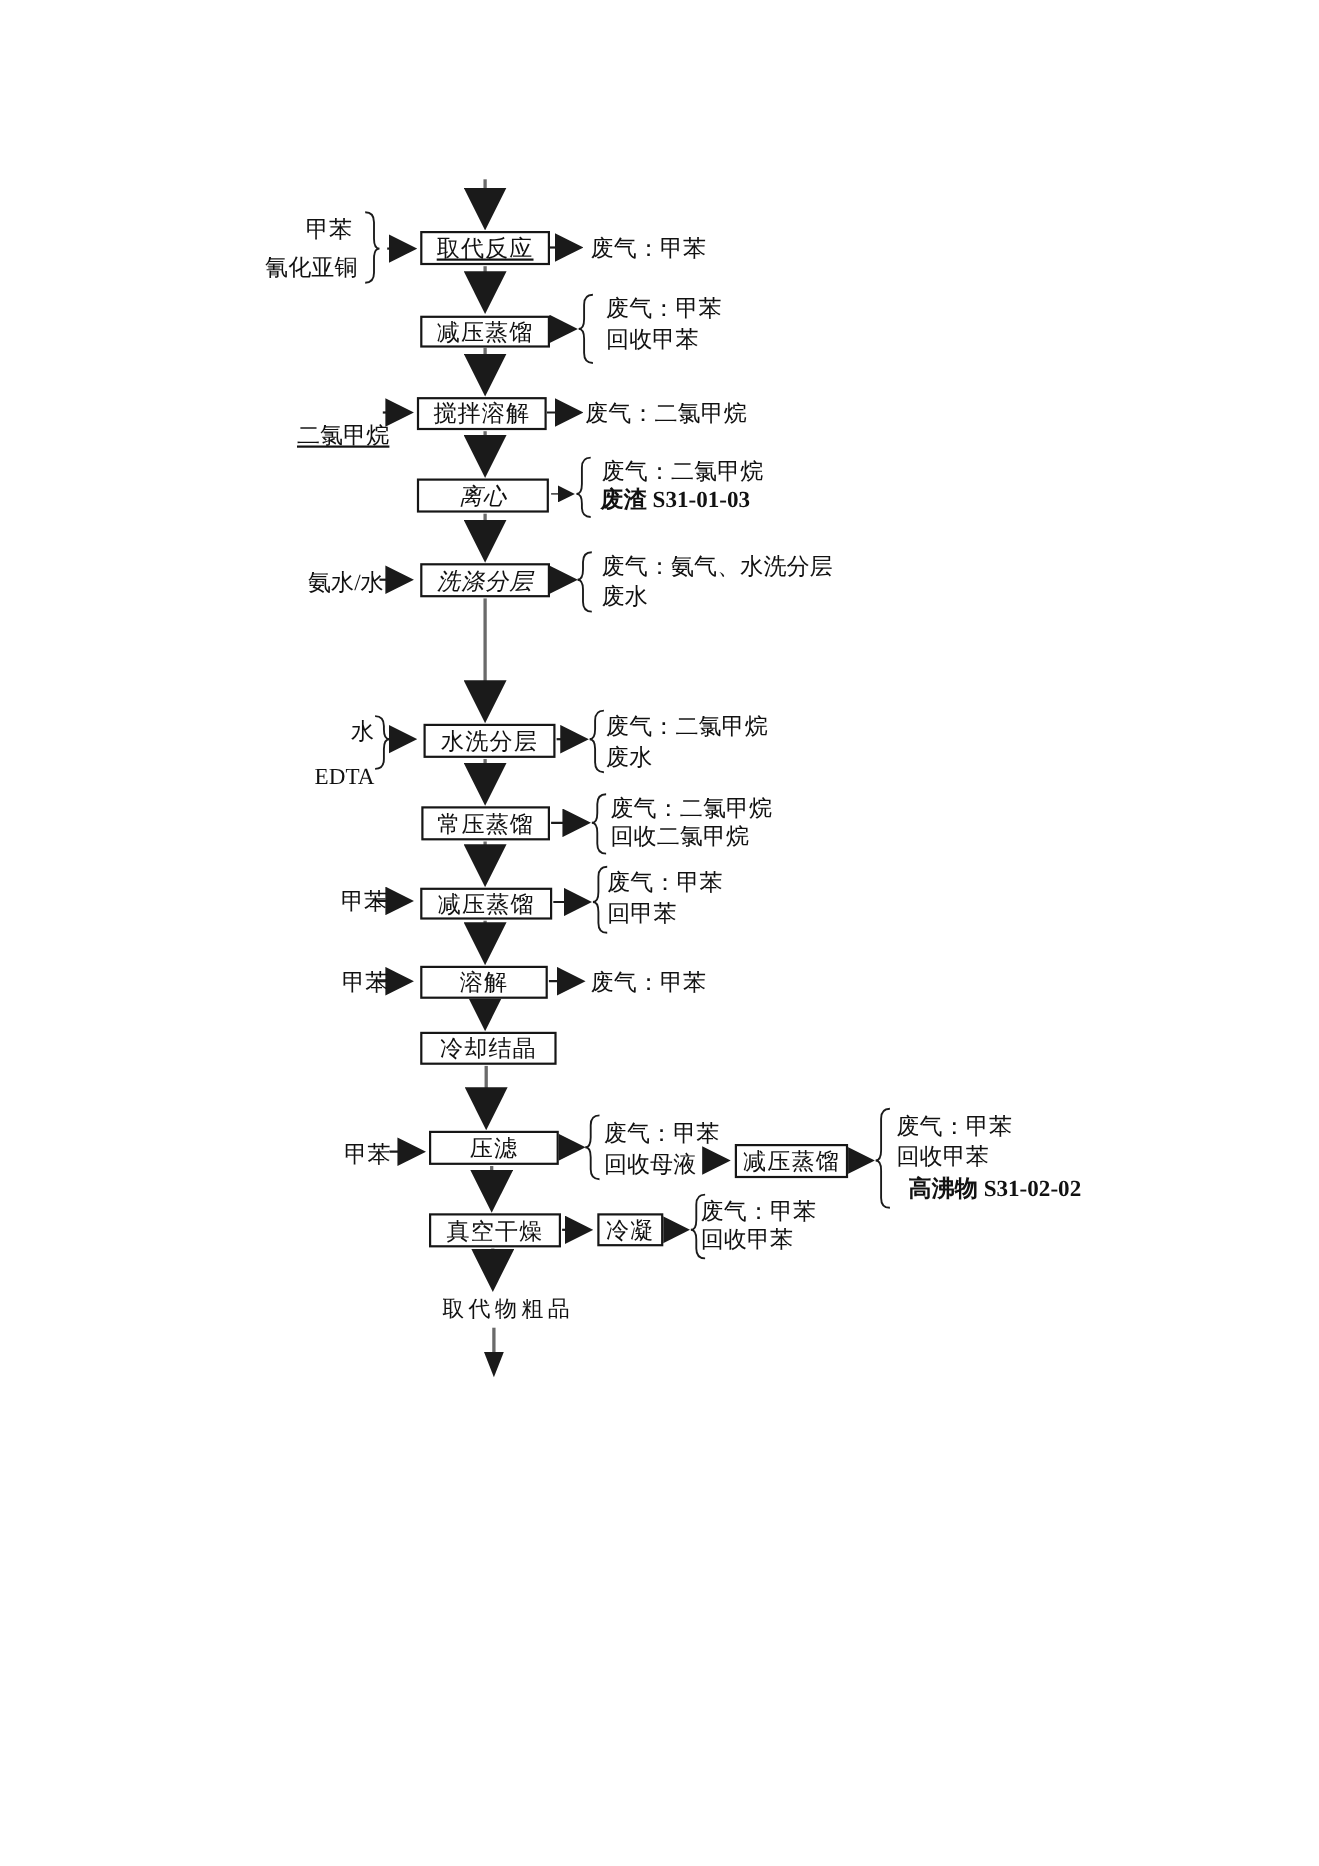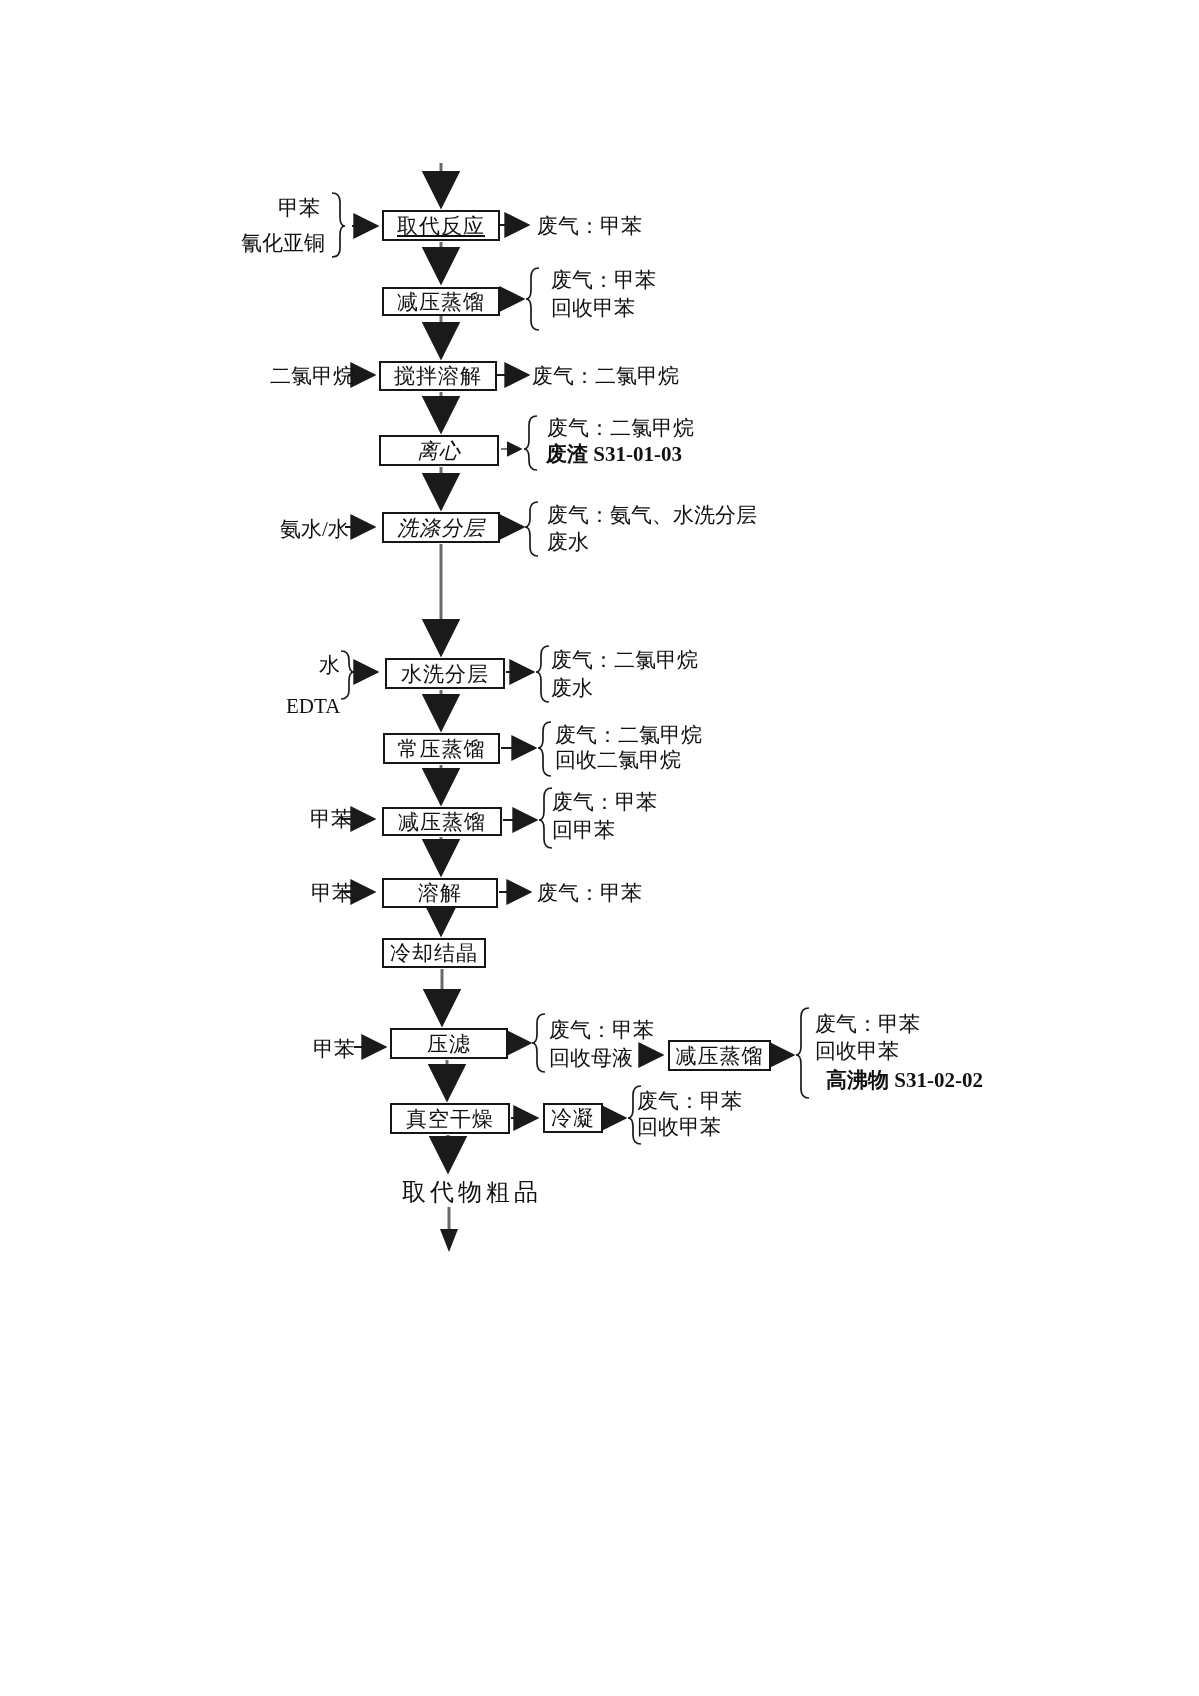--- a/index.html
+++ b/index.html
@@ -4,21 +4,21 @@
 <style>
   html,body{margin:0;padding:0;background:#ffffff;}
   .page{position:relative;width:1199px;height:1696px;background:#ffffff;overflow:hidden;
         font-family:"Liberation Serif","DejaVu Serif",serif;color:#111;}
   svg.connectors{position:absolute;left:0;top:0;width:1199px;height:1696px;}
   .box{position:absolute;border:2px solid #161616;background:#fff;display:flex;
        align-items:center;justify-content:center;font-size:21px;letter-spacing:1px;
        white-space:nowrap;box-sizing:border-box;}
   .lbl{position:absolute;font-size:21px;white-space:nowrap;line-height:24px;}
   .bold{font-weight:bold;}
-  .terminal{position:absolute;font-size:24px;letter-spacing:4px;white-space:nowrap;}
+  .terminal{position:absolute;font-size:20px;letter-spacing:4px;white-space:nowrap;}
   .pagenum{position:absolute;left:0;width:1199px;text-align:center;top:1556px;
            font-size:17px;font-family:"Liberation Sans","DejaVu Sans",sans-serif;color:#222;}
 </style>
 </head>
 <body>
 
 <div class="page">
 
   <svg class="connectors" viewBox="0 0 1199 1696" xmlns="http://www.w3.org/2000/svg">
     <defs>
@@ -110,40 +110,40 @@
     </div>
   <div class="box" style="left:383px;top:733px;width:117px;height:31px;">
       <span>常压蒸馏</span>
     </div>
   <div class="box" style="left:382px;top:807px;width:120px;height:29px;">
       <span>减压蒸馏</span>
     </div>
   <div class="box" style="left:382px;top:878px;width:116px;height:30px;">
       <span>溶解</span>
     </div>
-  <div class="box" style="left:382px;top:938px;width:104px;height:30px;">
+  <div class="box" style="left:382px;top:938px;width:124px;height:30px;">
       <span>冷却结晶</span>
     </div>
   <div class="box" style="left:390px;top:1028px;width:118px;height:31px;">
       <span>压滤</span>
     </div>
   <div class="box" style="left:390px;top:1103px;width:120px;height:31px;">
       <span>真空干燥</span>
     </div>
 
   <div class="box" style="left:543px;top:1103px;width:60px;height:30px;">
       <span>冷凝</span>
     </div>
   <div class="box" style="left:668px;top:1040px;width:103px;height:31px;">
       <span>减压蒸馏</span>
     </div>
 
   <div class="lbl" style="left:278px;top:196px;">甲苯</div>
   <div class="lbl" style="left:241px;top:231px;">氰化亚铜</div>
-  <div class="lbl" style="left:270px;top:364px;">二氯甲烷</div>
+  <div class="lbl" style="left:270px;top:384px;text-decoration:underline;">二氯甲烷</div>
   <div class="lbl" style="left:280px;top:517px;">氨水/水</div>
   <div class="lbl" style="left:319px;top:653px;">水</div>
   <div class="lbl" style="left:286px;top:694px;">EDTA</div>
   <div class="lbl" style="left:310px;top:807px;">甲苯</div>
   <div class="lbl" style="left:311px;top:881px;">甲苯</div>
   <div class="lbl" style="left:313px;top:1037px;">甲苯</div>
 
   <div class="lbl" style="left:537px;top:214px;">废气：甲苯</div>
 
   <div class="lbl" style="left:551px;top:268px;">废气：甲苯</div>

